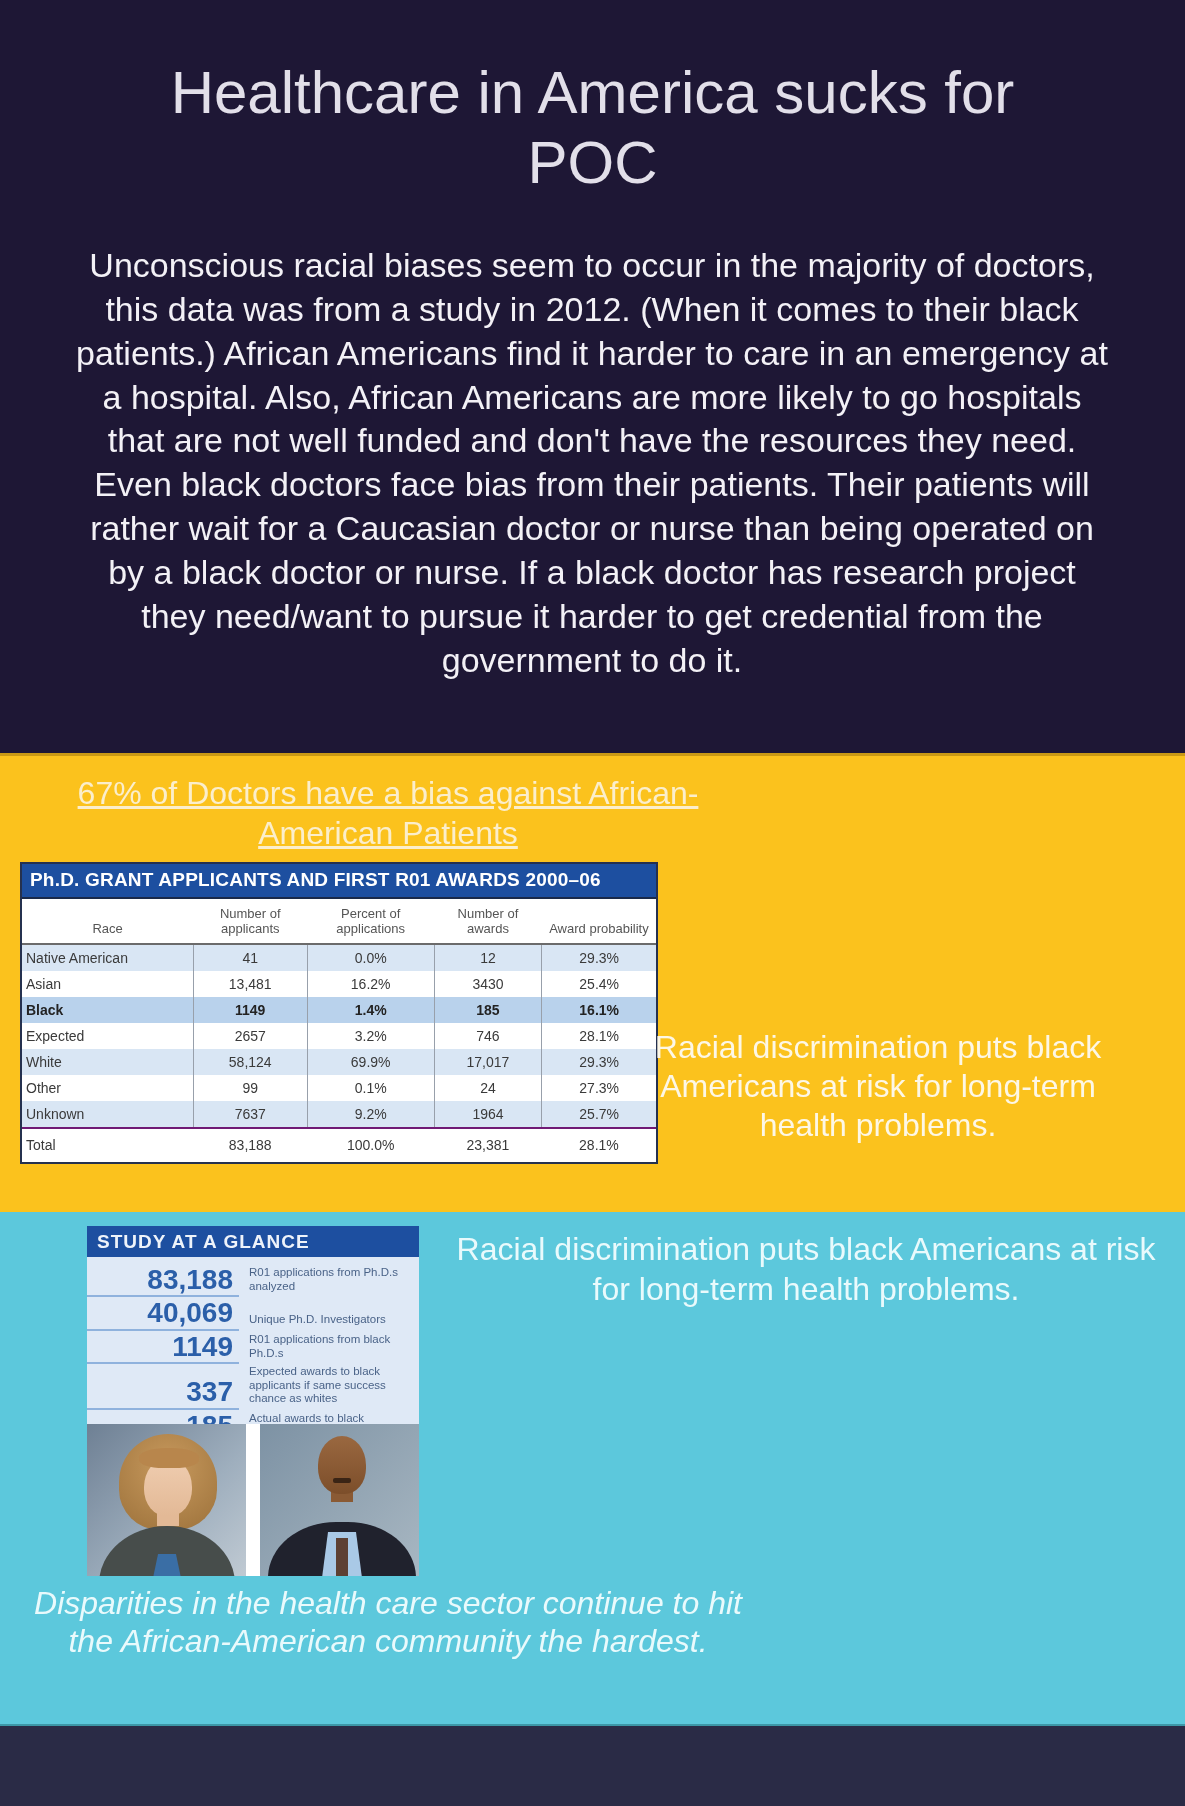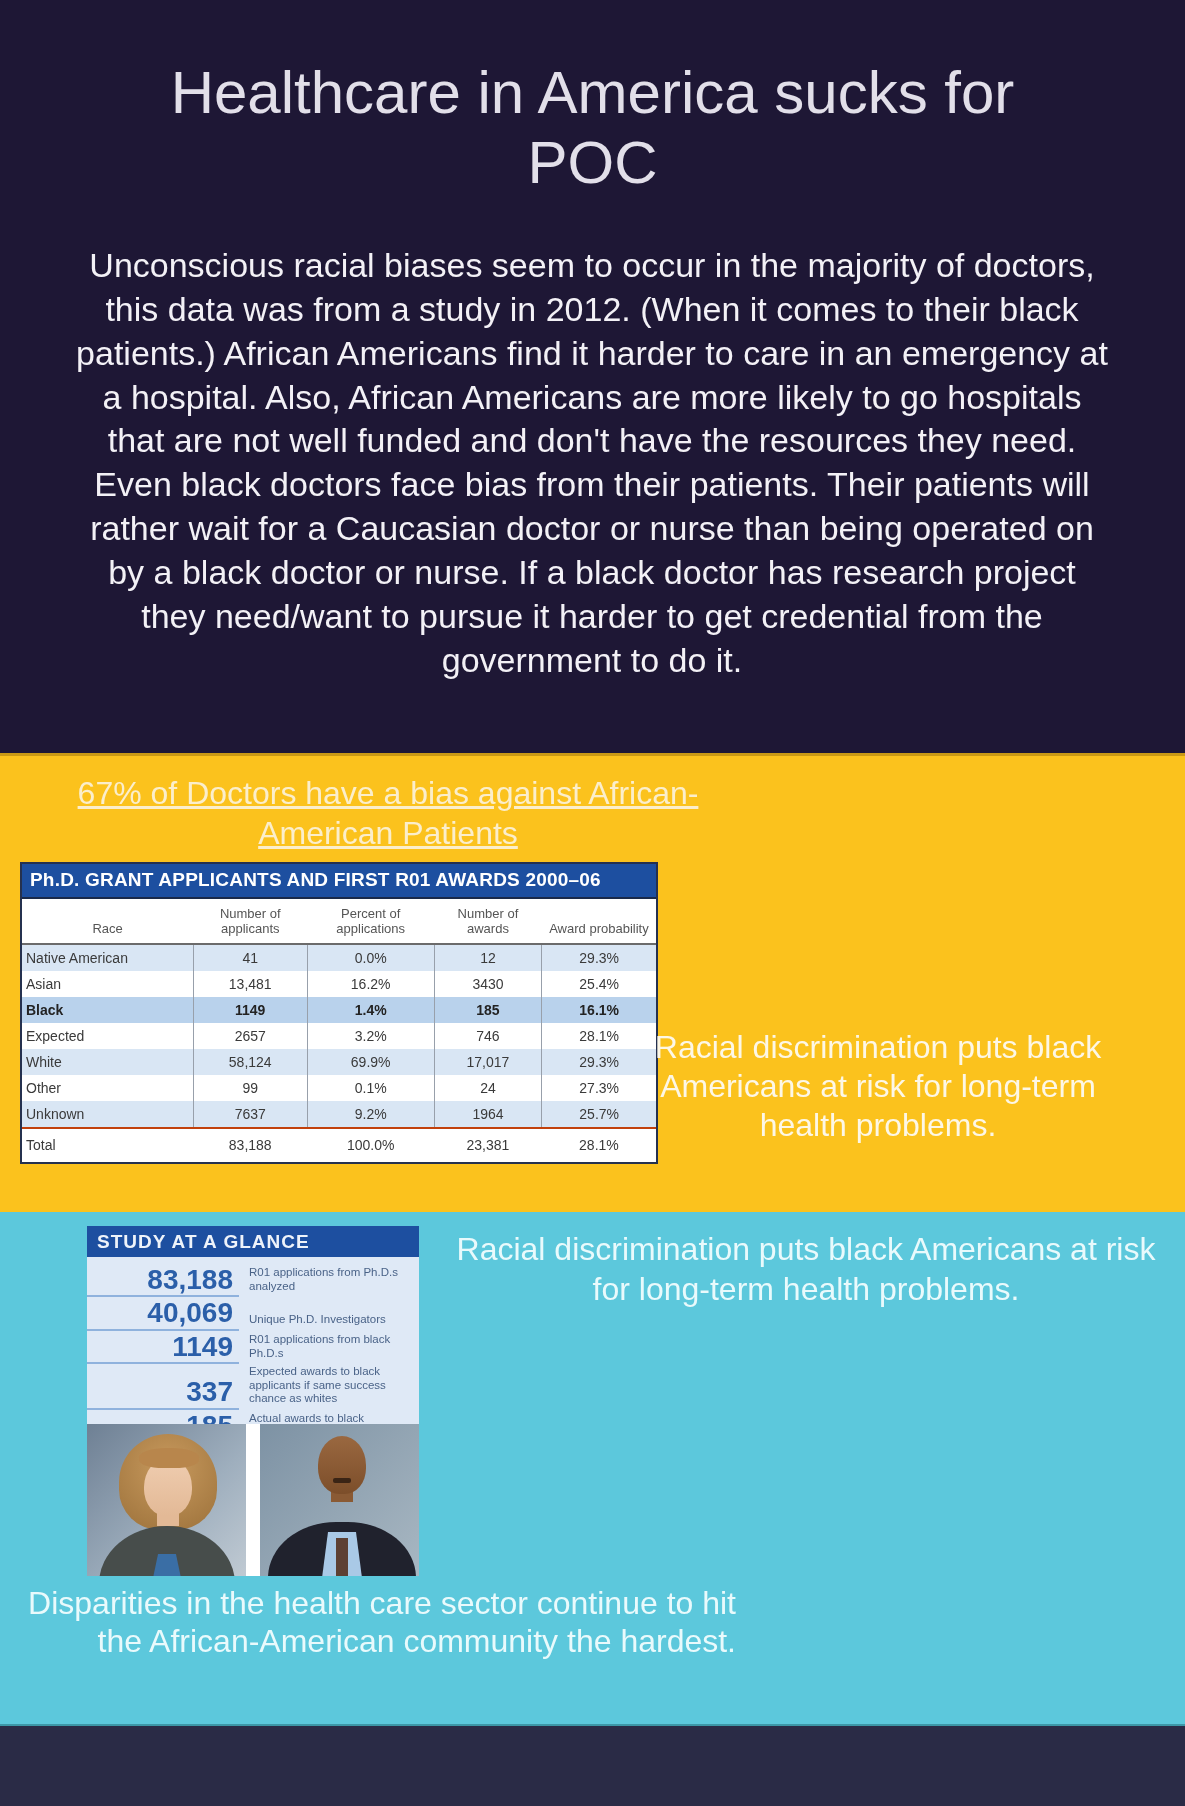--- a/index.html
+++ b/index.html
@@ -45,33 +45,33 @@
   table.phd thead th {
     font-weight:400; color:#555; font-size:13px; line-height:1.15;
     padding:8px 4px 6px 4px; text-align:center; vertical-align:bottom;
   }
   table.phd thead tr { border-bottom:2px solid #6b6b6b; }
   table.phd td { padding:5px 6px; text-align:center; }
   table.phd td:first-child { text-align:left; padding-left:4px; }
   table.phd tbody.data td + td { border-left:1.5px solid #98a0ab; }
   tr.r-blue { background:#d9e6f4; }
   tr.r-hl  { background:#b9d2ec; font-weight:bold; color:#232323; }
-  tr.total-row { border-top:2px solid #c2410c; background:#ffffff; }
+  tr.total-row { border-top:2px solid #701a75; background:#ffffff; }
   tr.total-row td { padding:8px 6px 9px 6px; }
   col.c-race { width:27%; } col.c1 { width:18%; } col.c2 { width:20%; } col.c3 { width:17%; } col.c4 { width:18%; }
 
   
   .section-cyan { top:1212px; height:514px; background:#5cc8dc; border-bottom:2px solid rgba(0,60,70,0.35); }
   .cyan-caption {
     position:absolute; top:18px; left:440px; width:732px;
     text-align:center; color:#e9fafc; font-size:32px; line-height:1.24;
   }
   .cyan-bottom {
-    position:absolute; top:372px; left:20px; width:716px;
-    text-align:right; color:#e9fafc; font-size:32px; line-height:1.2;
+    position:absolute; top:372px; left:30px; width:716px;
+    text-align:center; color:#e9fafc; font-size:32px; line-height:1.2;font-style:italic;
   }
 
   
   .study-panel { position:absolute; top:14px; left:87px; width:332px; }
   .panel-title {
     background:#1d4fa0; color:#eef3fa; font-weight:bold; font-size:19px;
     letter-spacing:1px; padding:5px 10px 4px 10px;
   }
   .panel-body { background:#dfe9f6; padding:8px 6px 8px 0; }
   .stat-row { display:flex; align-items:flex-end; margin-bottom:1px; }

